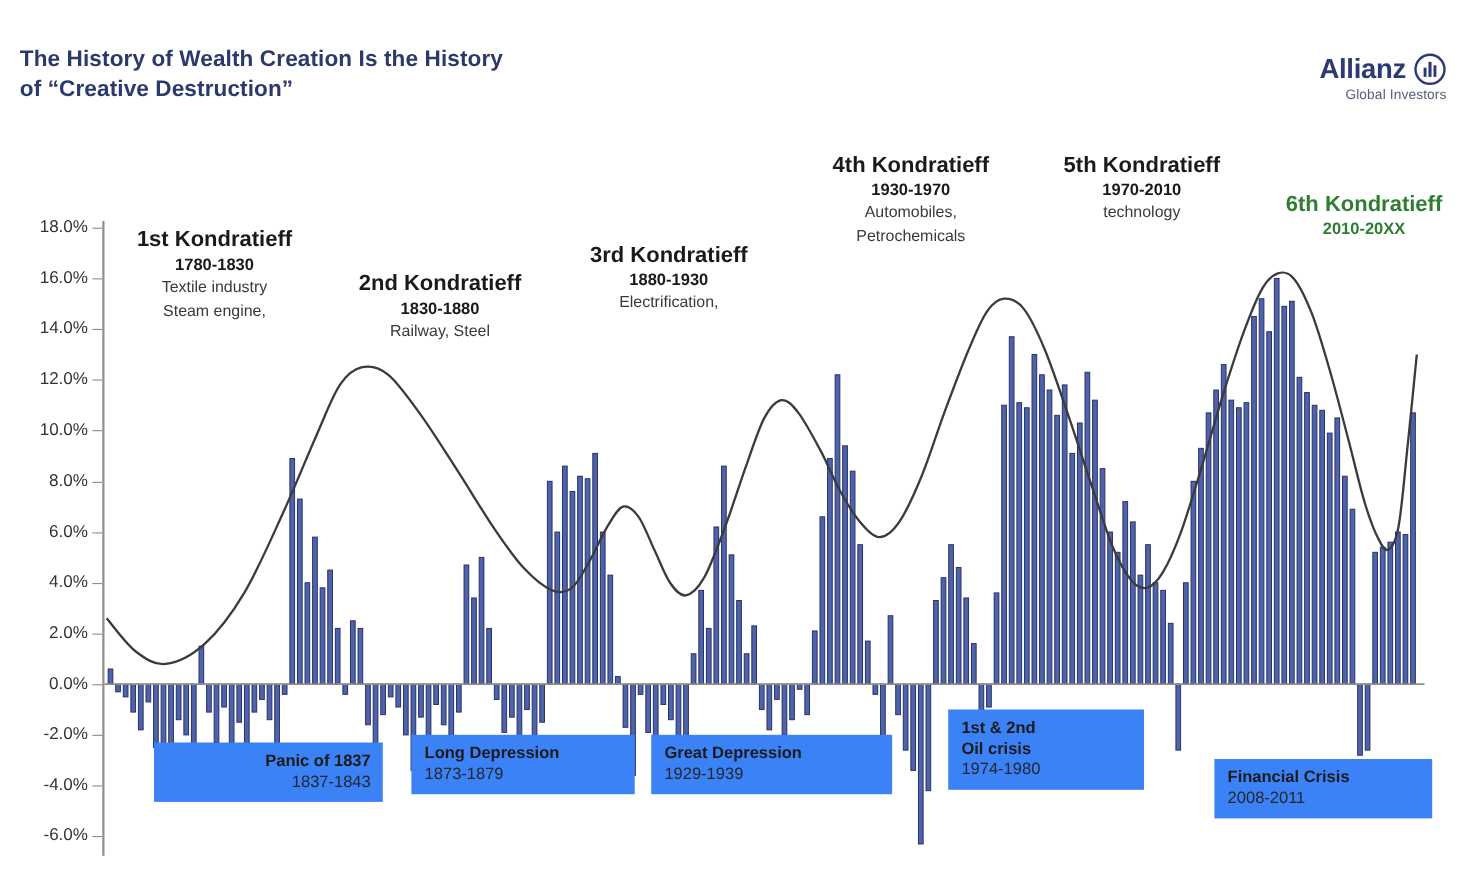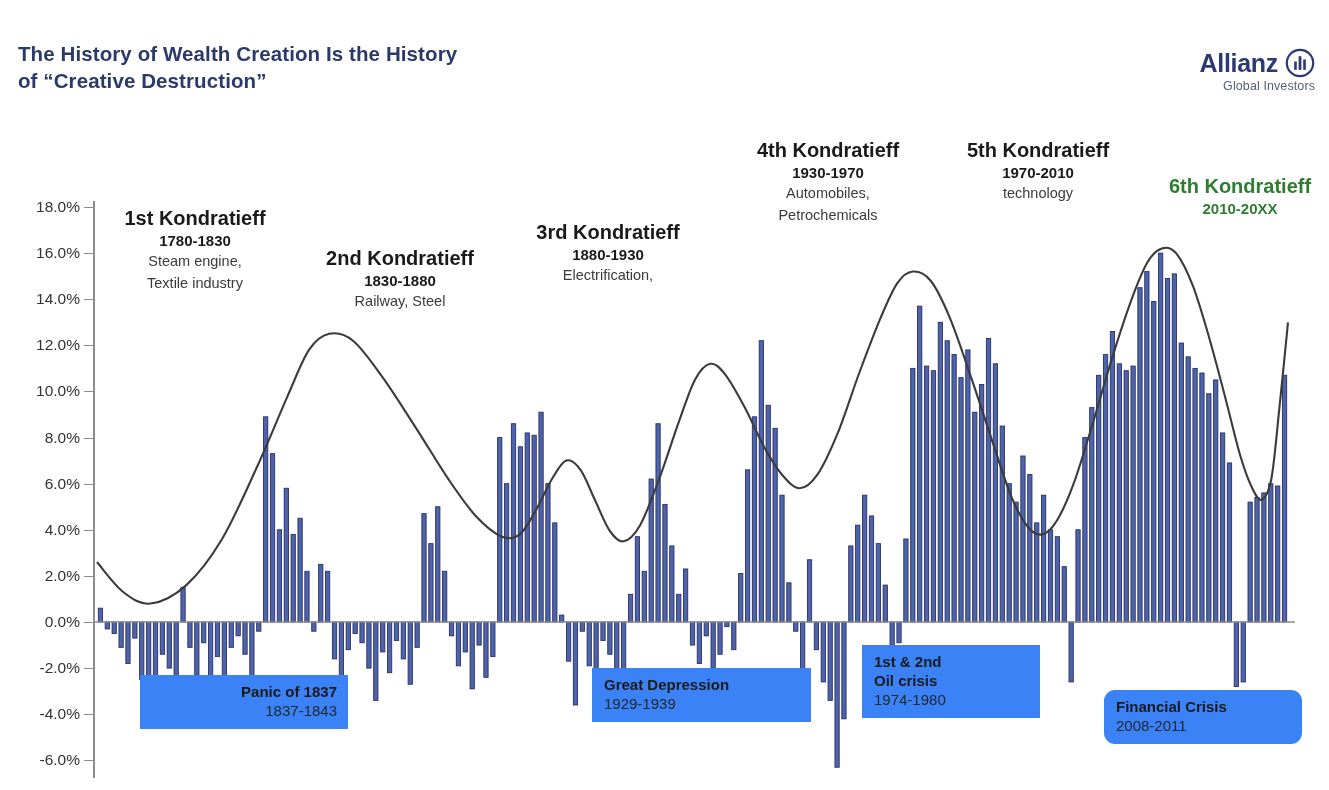--- a/index.html
+++ b/index.html
@@ -282,22 +282,22 @@
           <rect x="1275.54" y="485.97" width="4.27" height="136.03" fill="#4f63a8" stroke="#27306b" stroke-width="0.9"></rect>
           <rect x="1282.42" y="375.31" width="4.27" height="246.69" fill="#4f63a8" stroke="#27306b" stroke-width="0.9"></rect>
         </g>
       <path id="wave" fill="none" stroke="#3b3b3b" stroke-width="2.1" stroke-linejoin="round" d="M 97.00 562.06 C 101.37 567.05, 114.27 585.11, 123.20 592.03 C 132.13 598.94, 140.07 604.71, 150.59 603.56 C 161.12 602.40, 174.41 595.87, 186.32 585.11 C 198.23 574.35, 210.15 558.98, 222.06 539.00 C 233.97 519.02, 246.87 489.05, 257.78 465.22 C 268.70 441.40, 279.02 415.27, 287.56 396.06 C 296.10 376.84, 302.05 360.32, 309.00 349.94 C 315.95 339.57, 321.90 335.34, 329.25 333.81 C 336.59 332.27, 344.13 333.42, 353.06 340.72 C 362.00 348.02, 372.32 363.01, 382.84 377.61 C 393.36 392.21, 405.27 411.43, 416.19 428.33 C 427.11 445.24, 438.42 464.45, 448.34 479.06 C 458.27 493.66, 466.81 506.34, 475.74 515.94 C 484.67 525.55, 494.60 533.62, 501.94 536.69 C 509.28 539.77, 514.25 538.62, 519.81 534.39 C 525.36 530.16, 529.93 520.56, 535.29 511.33 C 540.65 502.11, 546.80 487.51, 551.96 479.06 C 557.12 470.60, 561.49 462.15, 566.25 460.61 C 571.02 459.07, 575.78 463.30, 580.55 469.83 C 585.31 476.37, 590.07 489.81, 594.84 499.81 C 599.60 509.80, 604.37 522.86, 609.13 529.78 C 613.89 536.69, 618.26 542.07, 623.42 541.31 C 628.58 540.54, 634.14 535.54, 640.10 525.17 C 646.05 514.79, 652.80 495.96, 659.15 479.06 C 665.50 462.15, 672.25 440.25, 678.21 423.72 C 684.16 407.20, 689.52 389.91, 694.88 379.92 C 700.24 369.93, 705.20 364.55, 710.37 363.78 C 715.53 363.01, 719.89 367.62, 725.85 375.31 C 731.80 382.99, 739.74 397.98, 746.10 409.89 C 752.45 421.80, 758.01 436.02, 763.96 446.78 C 769.91 457.54, 775.87 467.53, 781.82 474.44 C 787.78 481.36, 793.73 488.28, 799.69 488.28 C 805.64 488.28, 811.20 483.67, 817.55 474.44 C 823.91 465.22, 830.85 449.85, 837.80 432.94 C 844.75 416.04, 852.09 392.21, 859.24 373.00 C 866.39 353.79, 874.33 332.65, 880.68 317.67 C 887.03 302.68, 891.99 290.77, 897.35 283.08 C 902.71 275.40, 907.28 271.94, 912.84 271.56 C 918.39 271.17, 924.55 273.09, 930.70 280.78 C 936.85 288.46, 943.01 301.53, 949.76 317.67 C 956.50 333.81, 964.05 356.86, 971.19 377.61 C 978.34 398.36, 985.88 422.19, 992.63 442.17 C 999.38 462.15, 1005.73 483.28, 1011.69 497.50 C 1017.64 511.72, 1023.20 521.32, 1028.36 527.47 C 1033.52 533.62, 1037.89 535.54, 1042.65 534.39 C 1047.42 533.24, 1051.78 529.01, 1056.95 520.56 C 1062.11 512.10, 1067.66 499.81, 1073.62 483.67 C 1079.57 467.53, 1086.32 444.47, 1092.68 423.72 C 1099.03 402.97, 1105.38 379.53, 1111.73 359.17 C 1118.08 338.80, 1124.83 317.67, 1130.79 301.53 C 1136.74 285.39, 1142.30 271.17, 1147.46 262.33 C 1152.62 253.50, 1156.99 250.04, 1161.75 248.50 C 1166.52 246.96, 1170.88 246.96, 1176.05 253.11 C 1181.21 259.26, 1187.16 271.17, 1192.72 285.39 C 1198.28 299.61, 1203.84 319.20, 1209.39 338.42 C 1214.95 357.63, 1220.91 381.07, 1226.07 400.67 C 1231.23 420.26, 1235.99 441.40, 1240.36 456.00 C 1244.73 470.60, 1248.70 480.98, 1252.27 488.28 C 1255.84 495.58, 1258.62 501.34, 1261.80 499.81 C 1264.97 498.27, 1268.35 494.81, 1271.33 479.06 C 1274.30 463.30, 1276.88 431.41, 1279.66 405.28 C 1282.44 379.15, 1286.61 336.11, 1288.00 322.28"></path>
       <line id="zeroline" x1="95" y1="622" x2="1295" y2="622" stroke="#8d8d8d" stroke-width="1.6"></line>
     </svg>
 
     <div class="wave-note" id="note-first" style="left:95px;top:208px;width:200px;">
       <div class="hd">1st Kondratieff</div>
       <div class="yr">1780-1830</div>
+      <div class="dsc">Textile industry</div>
       <div class="dsc">Steam engine,</div>
-      <div class="dsc">Textile industry</div>
     </div>
 
     <div class="wave-note" id="note-second" style="left:300px;top:248px;width:200px;">
       <div class="hd">2nd Kondratieff</div>
       <div class="yr">1830-1880</div>
       <div class="dsc">Railway, Steel</div>
     </div>
 
     <div class="wave-note" id="note-third" style="left:508px;top:222px;width:200px;">
       <div class="hd">3rd Kondratieff</div>
@@ -321,31 +321,35 @@
     <div class="wave-note green" id="note-sixth" style="left:1160px;top:176px;width:160px;">
       <div class="hd">6th Kondratieff</div>
       <div class="yr">2010-20XX</div>
     </div>
 
     <div class="crisis" style="left:140px;top:675px;width:185px;text-align:right;">
       <div class="t">Panic of 1837</div>
       <div class="y">1837-1843</div>
     </div>
 
+    <div class="crisis" style="left:374px;top:668px;width:180px;">
+      <div class="t">Long Depression</div>
+      <div class="y">1873-1879</div>
+    </div>
 
     <div class="crisis" style="left:592px;top:668px;width:196px;">
       <div class="t">Great Depression</div>
       <div class="y">1929-1939</div>
     </div>
 
     <div class="crisis" style="left:862px;top:645px;width:155px;">
       <div class="t">1st &amp; 2nd</div>
       <div class="t">Oil crisis</div>
       <div class="y">1974-1980</div>
     </div>
 
-    <div class="crisis" style="left:1104px;top:690px;width:175px;border-radius:11px;">
+    <div class="crisis" style="left:1104px;top:690px;width:175px;">
       <div class="t">Financial Crisis</div>
       <div class="y">2008-2011</div>
     </div>
 
   </div>
 </div>
 
 </body></html>

